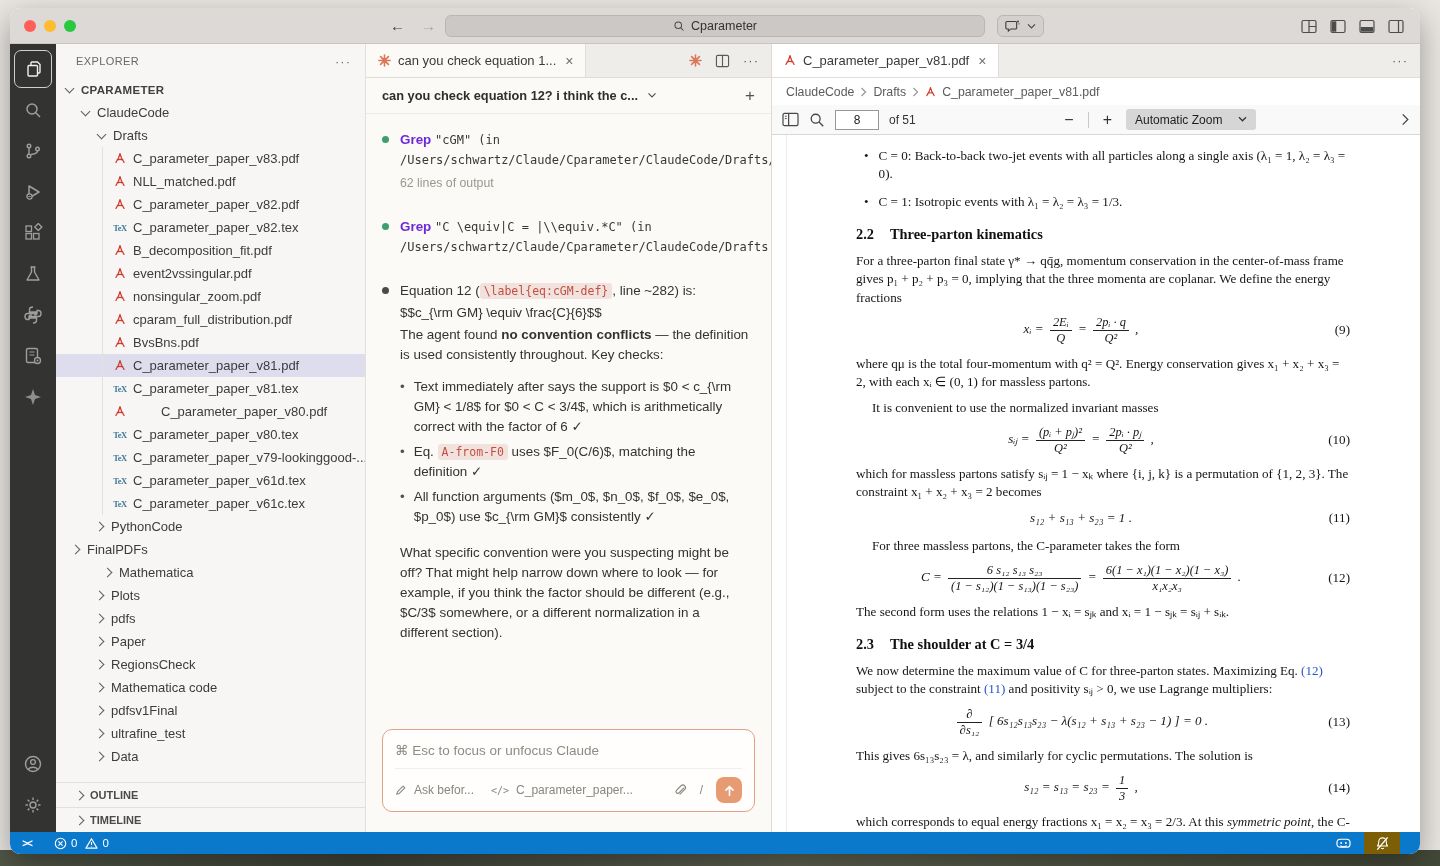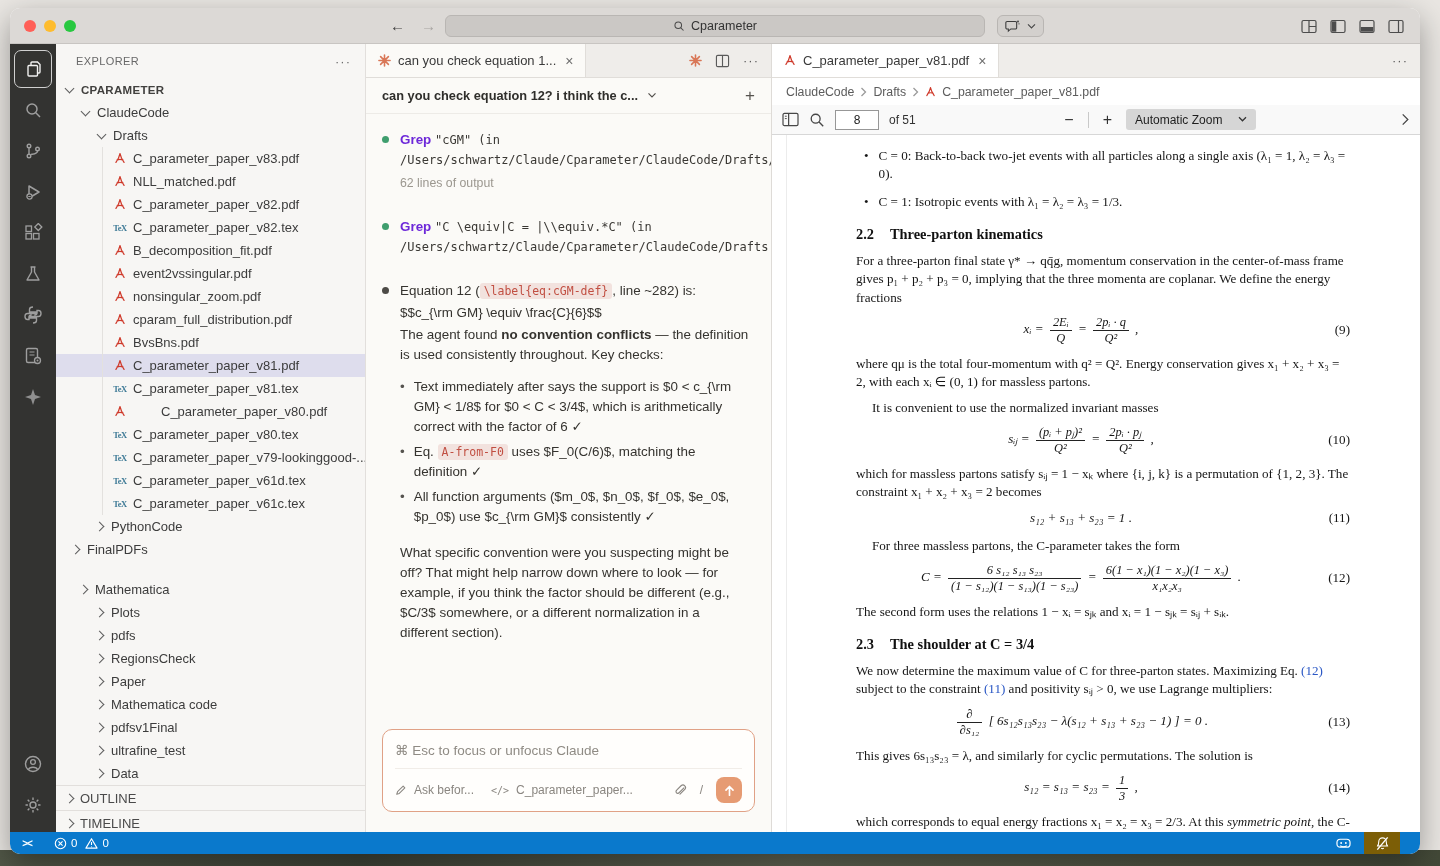--- a/index.html
+++ b/index.html
@@ -35,21 +35,21 @@
   .row.selected{background:#dedded}
   .row .chev{width:7px;height:7px;border-right:1.4px solid #5d5d5d;border-bottom:1.4px solid #5d5d5d;flex:0 0 7px;margin:0 3px 0 2px;display:none}
   .kind-root .chev,.kind-folder-open .chev{display:block;transform:rotate(45deg);margin-top:-3px}
   .kind-folder .chev{display:block;transform:rotate(-45deg);margin-left:0}
   .fi{display:none;width:16px;flex:0 0 16px;align-items:center;justify-content:center}
   .kind-pdf .fi-pdf{display:flex}
   .kind-tex .fi-tex{display:flex}
   .fi-tex{font-family:"Liberation Serif",serif;font-size:8.5px;color:#3e7a96;font-weight:bold;letter-spacing:-.5px}
   .kind-root .lbl{font-weight:bold;font-size:11.5px;letter-spacing:.3px;color:#41403e}
   .kind-pdf::before,.kind-tex::before{content:"";position:absolute;left:46px;top:0;bottom:0;border-left:1px solid #e3e1de}
-  .sb-section{flex:0 0 25px;display:flex;align-items:center;gap:7px;border-top:1px solid #e2dfdc;padding-left:10px;font-size:13px;font-weight:normal;color:#4a4a4a}
+  .sb-section{flex:0 0 25px;display:flex;align-items:center;gap:7px;border-top:1px solid #e2dfdc;padding-left:20px;font-size:11px;font-weight:bold;color:#4a4a4a}
   .sb-section .chev{width:7px;height:7px;border-right:1.4px solid #5d5d5d;border-bottom:1.4px solid #5d5d5d;transform:rotate(-45deg)}
 
   
   .tabs{flex:0 0 34px;background:#efedea;border-bottom:1px solid #e0ddd9;display:flex;align-items:stretch}
   .tab{display:flex;align-items:center;gap:7px;padding:0 12px;font-size:13px;color:#3a3a3a;border-right:1px solid #e0ddd9}
   .tabclose{color:#6d6d6d;font-size:14px;margin-left:2px}
   .tabacts{margin-left:auto;display:flex;align-items:center;gap:13px;padding-right:12px;color:#555}
   .more{color:#5a5a5a;font-size:13px;letter-spacing:1px}
 
   
@@ -408,44 +408,44 @@
             <div class="row kind-folder" style="padding-left: 40px;">
               <span class="chev"></span>
 
               <span class="lbl">PythonCode</span>
             </div>
             <div class="row kind-folder" style="padding-left: 16px;">
               <span class="chev"></span>
 
               <span class="lbl">FinalPDFs</span>
             </div>
-            <div class="row kind-folder" style="padding-left: 24px; margin-top: 17px;">
+            <div class="row kind-folder" style="padding-left: 48px;">
               <span class="chev"></span>
 
               <span class="lbl">Mathematica</span>
             </div>
             <div class="row kind-folder" style="padding-left: 40px;">
               <span class="chev"></span>
 
               <span class="lbl">Plots</span>
             </div>
             <div class="row kind-folder" style="padding-left: 40px;">
               <span class="chev"></span>
 
               <span class="lbl">pdfs</span>
             </div>
             <div class="row kind-folder" style="padding-left: 40px;">
               <span class="chev"></span>
 
+              <span class="lbl">Paper</span>
+            </div>
+            <div class="row kind-folder" style="padding-left: 40px;">
+              <span class="chev"></span>
+
               <span class="lbl">RegionsCheck</span>
-            </div>
-            <div class="row kind-folder" style="padding-left: 40px;">
-              <span class="chev"></span>
-
-              <span class="lbl">Paper</span>
             </div>
             <div class="row kind-folder" style="padding-left: 40px;">
               <span class="chev"></span>
 
               <span class="lbl">Mathematica code</span>
             </div>
             <div class="row kind-folder" style="padding-left: 40px;">
               <span class="chev"></span>
 
               <span class="lbl">pdfsv1Final</span>

